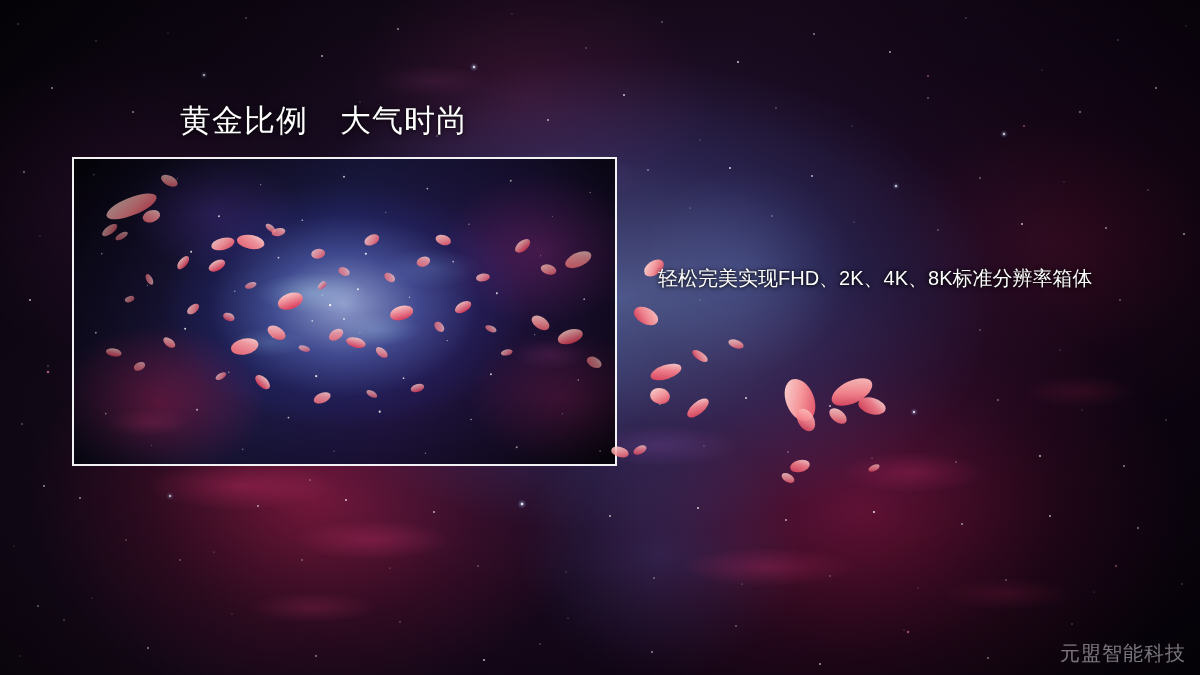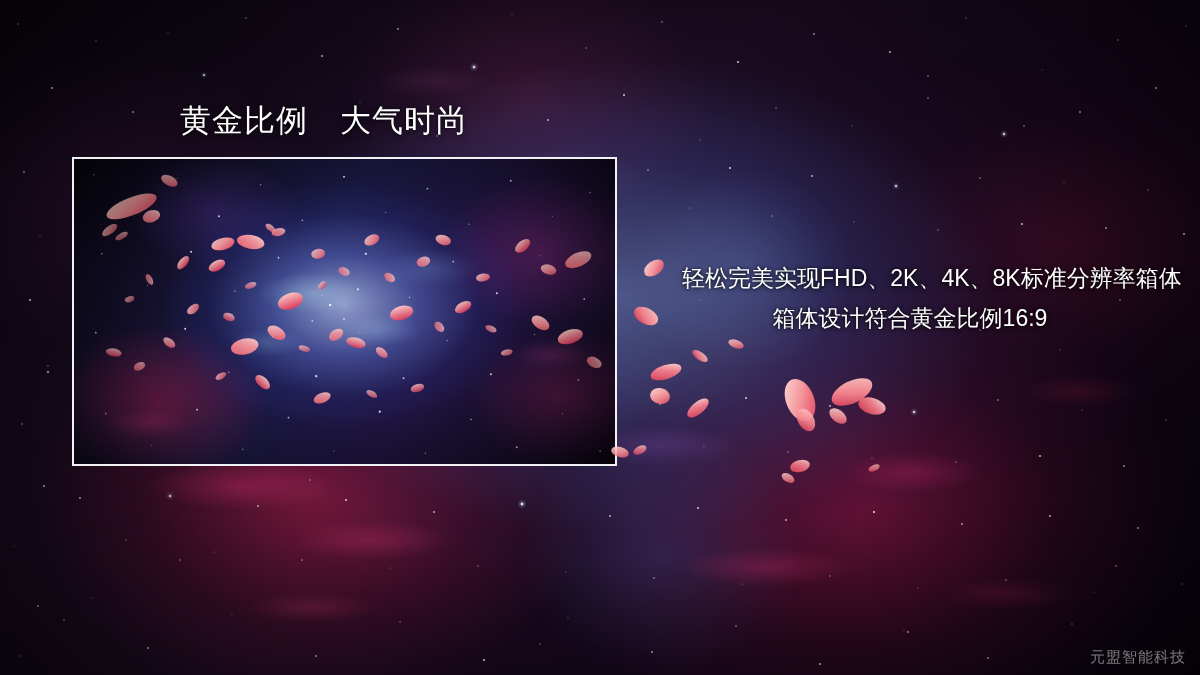--- a/index.html
+++ b/index.html
@@ -10,21 +10,20 @@
   body {
     font-family: "Liberation Sans", "DejaVu Sans", sans-serif;
   }
 
   #slide {
     position: relative;
     width: 1200px;
     height: 675px;
     overflow: hidden;
     background: #be185d;
-    text-align: center;
   }
 
   
   .bg-layer {
     position: absolute;
     inset: 0;
     pointer-events: none;
   }
 
   .nebula-base {
@@ -150,33 +149,32 @@
   }
 
   #body-text {
     position: absolute;
     left: 658px;
     top: 258px;
     width: 480px;
   }
   .body-line {
     color: #ffffff;
-    font-size: 23px;
+    font-size: 20px;
     line-height: 40px;
     white-space: nowrap;
     text-shadow: 0 1px 5px rgba(0,0,0,0.8), 0 0 3px rgba(0,0,0,0.65);
-    margin-left: 24px;
   }
 
   #watermark {
     position: absolute;
     right: 14px;
     bottom: 8px;
     color: rgba(226,222,228,0.52);
-    font-size: 15px;
+    font-size: 20px;
     letter-spacing: 1px;
     white-space: nowrap;
   }
 </style>
 </head>
 <body>
 
 <div id="slide">
 
   <div class="bg-layer nebula-base"></div>
@@ -531,18 +529,17 @@
         <ellipse cx="620" cy="452" rx="9" ry="5" fill="url(#og1)" transform="rotate(16 620 452)" opacity="0.86"></ellipse>
         <ellipse cx="640" cy="450" rx="7" ry="4" fill="url(#og3)" transform="rotate(-26 640 450)" opacity="0.8"></ellipse>
       </g>
     </svg>
   </div>
 
   <div id="title">黄金比例　大气时尚</div>
 
   <div id="body-text">
     <div class="body-line">轻松完美实现FHD、2K、4K、8K标准分辨率箱体</div>
-    <div class="body-line">箱体设计符合黄金比例16:9</div>
   </div>
 
   <div id="watermark">元盟智能科技</div>
 
 </div>
 
 </body></html>

